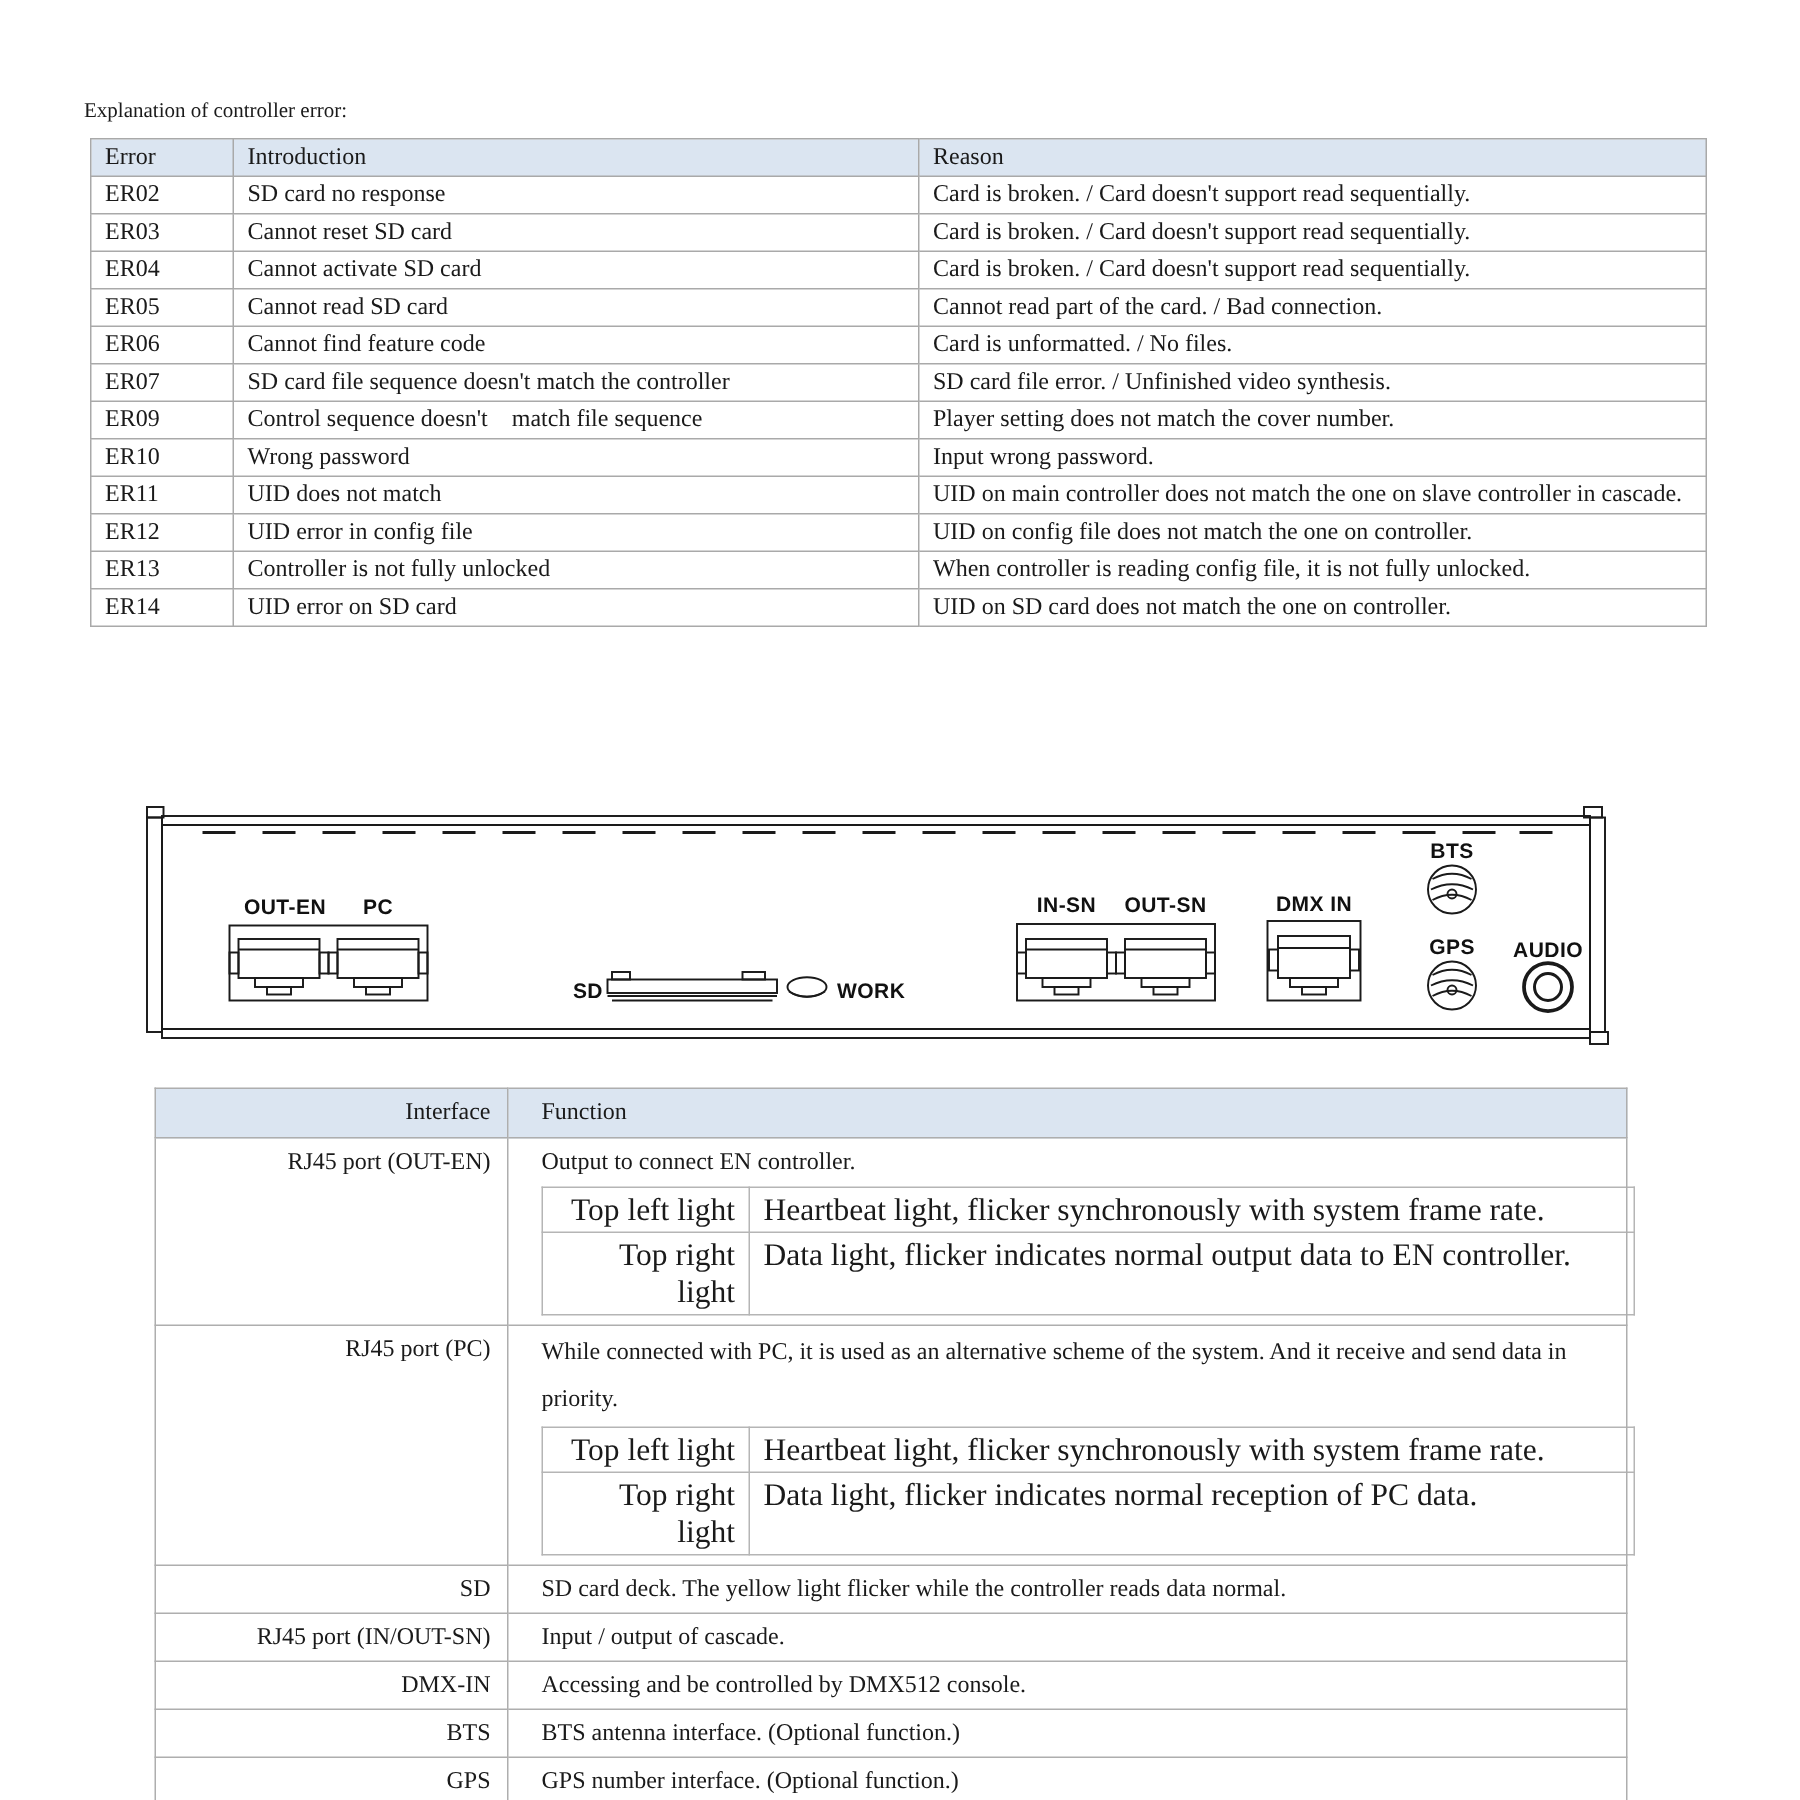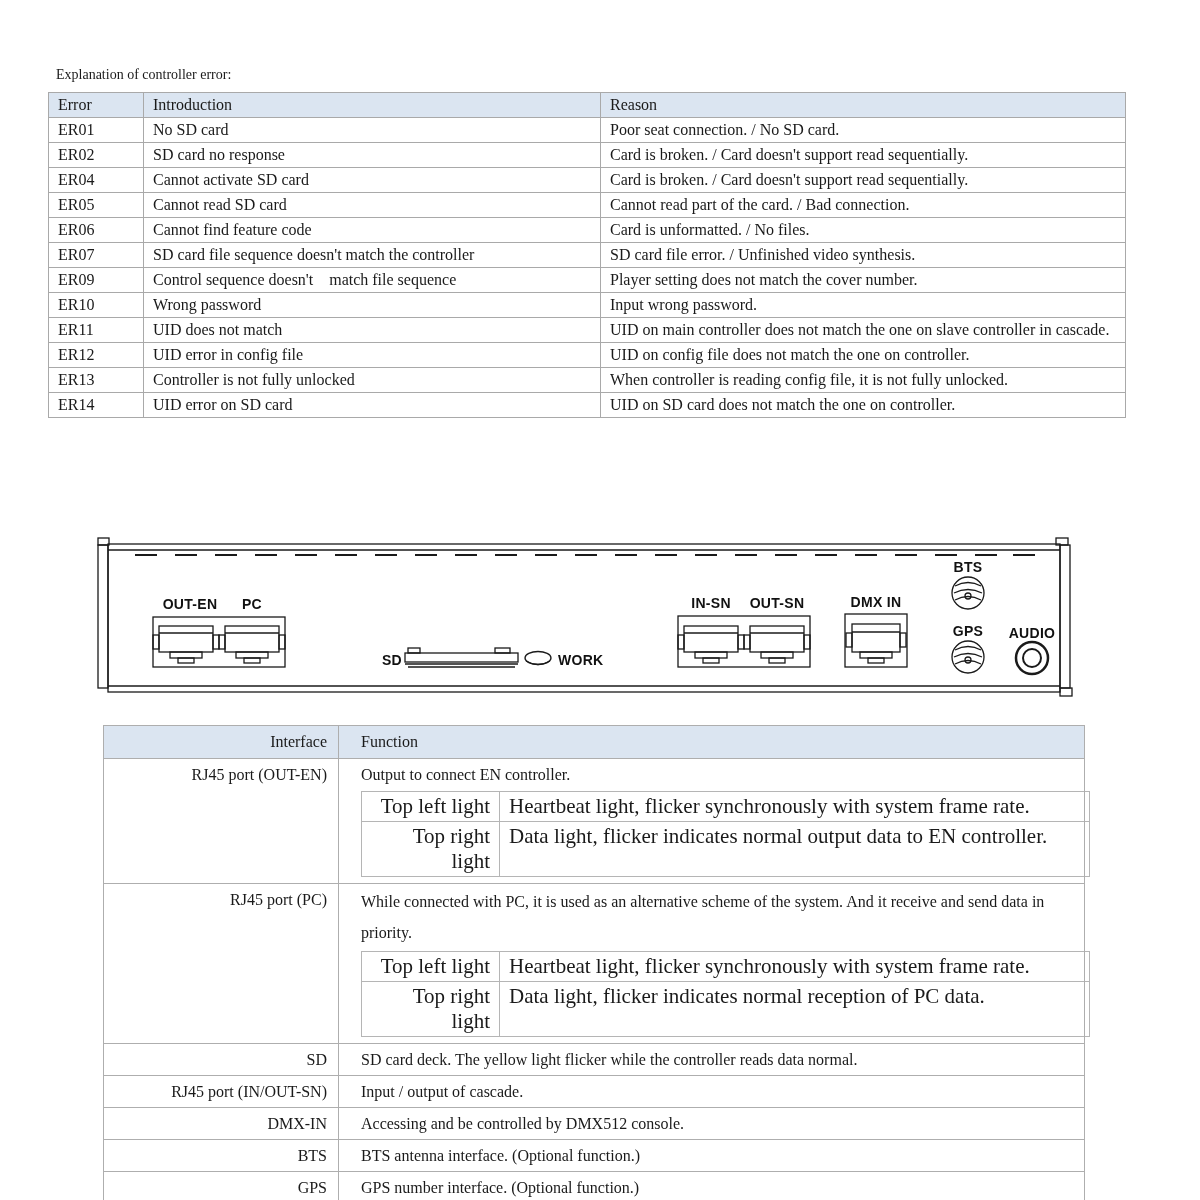--- a/index.html
+++ b/index.html
@@ -5,21 +5,21 @@
   html,body{margin:0;padding:0;}
   body{
     width:1200px;height:1200px;position:relative;background:#ffffff;
     font-family:"Liberation Serif", serif;color:#1a1a1a;overflow:hidden;
   }
   .page-title{
     position:absolute;left:56px;top:64px;font-size:14px;line-height:22px;
   }
   
   table.err{
-    position:absolute;left:48px;top:92px;width:1078px;
+    position:absolute;left:60px;top:92px;width:1078px;
     border-collapse:collapse;table-layout:fixed;font-size:16px;
   }
   table.err th,table.err td{
     border:1px solid #a9a9a9;padding:0 9px;line-height:24px;
     text-align:left;vertical-align:top;font-weight:normal;
   }
   table.err thead th{background:#dbe5f1;}
   td.pre{white-space:pre-wrap;}
   
   .panel-svg{position:absolute;left:95px;top:536px;}
@@ -64,27 +64,27 @@
     </colgroup>
   <thead>
     <tr>
       <th>Error</th>
       <th>Introduction</th>
       <th>Reason</th>
     </tr>
   </thead>
   <tbody>
     <tr>
-      <td>ER01</td>
-      <td>No SD card</td>
-      <td>Poor seat connection. / No SD card.</td>
-    </tr>
-    <tr>
       <td>ER02</td>
       <td>SD card no response</td>
+      <td>Card is broken. / Card doesn't support read sequentially.</td>
+    </tr>
+    <tr>
+      <td>ER03</td>
+      <td>Cannot reset SD card</td>
       <td>Card is broken. / Card doesn't support read sequentially.</td>
     </tr>
     <tr>
       <td>ER04</td>
       <td>Cannot activate SD card</td>
       <td>Card is broken. / Card doesn't support read sequentially.</td>
     </tr>
     <tr>
       <td>ER05</td>
       <td>Cannot read SD card</td>

